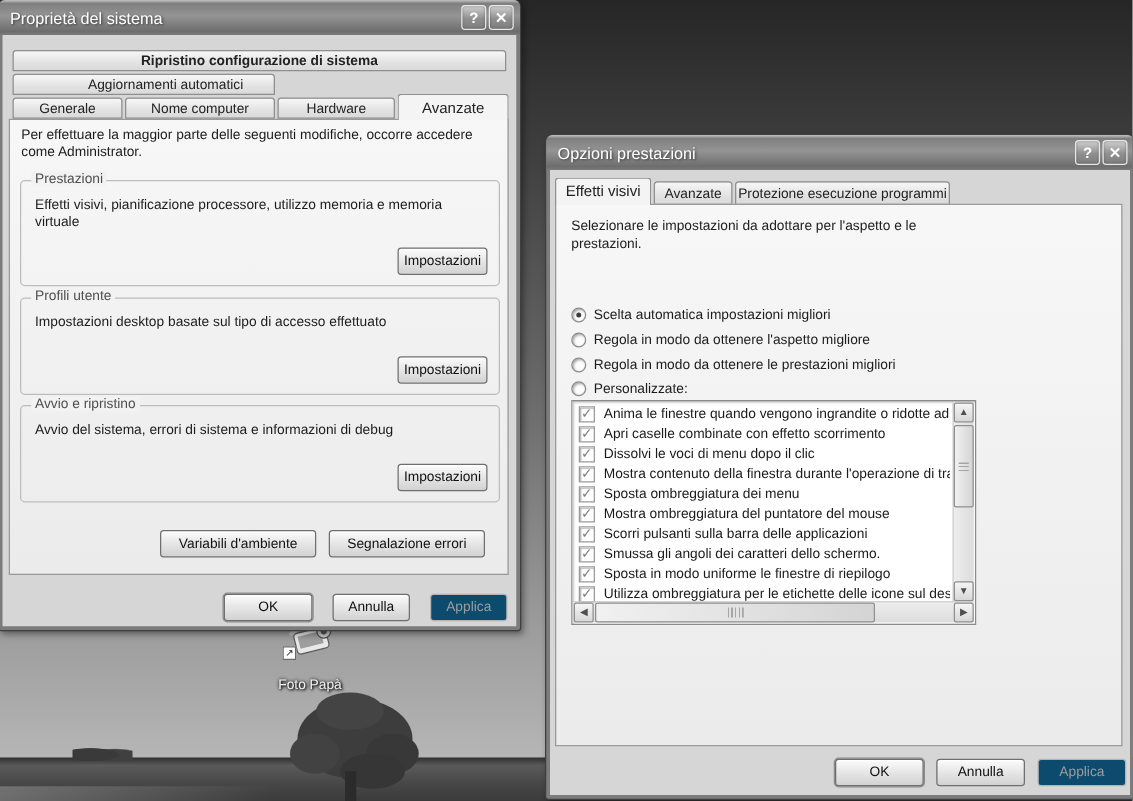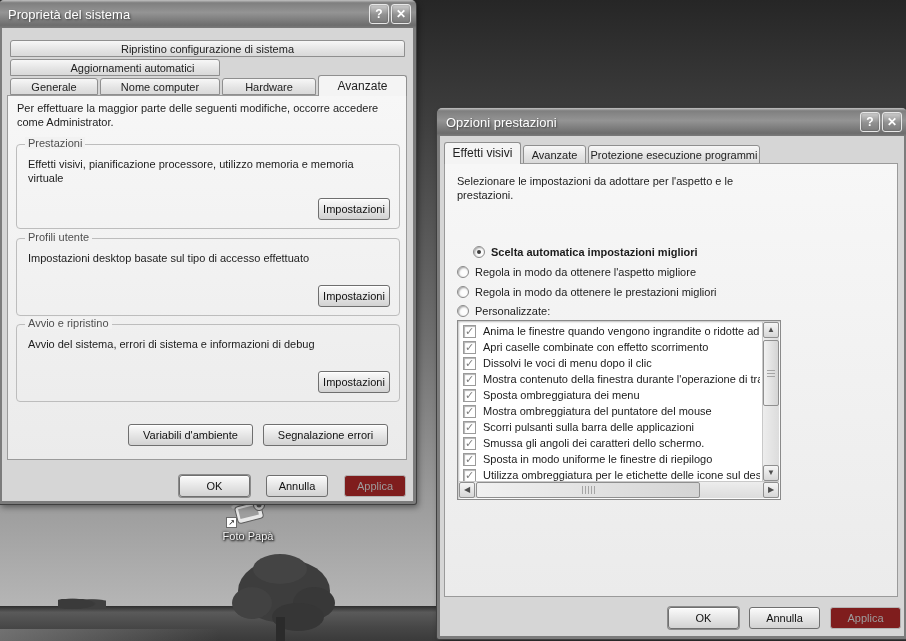--- a/index.html
+++ b/index.html
@@ -17,21 +17,21 @@
   .bushes { position:absolute; left:58px; top:596px; width:48px; height:13px;
             background:radial-gradient(ellipse at 30% 60%, #3a3a3a 0 45%, transparent 50%),
                        radial-gradient(ellipse at 70% 65%, #404040 0 40%, transparent 48%); }
   .tree { position:absolute; left:224px; top:551px; }
 
   
   .desk-icon { position:absolute; left:212px; top:496px; width:72px; text-align:center; cursor:pointer; }
   .desk-icon .art { position:relative; width:40px; height:32px; margin:0 auto; }
   .shortcut-box { position:absolute; left:-2px; bottom:0; width:11px; height:11px; background:#fff;
                   border:1px solid #6a6a6a; font-size:8px; line-height:9px; color:#111; text-align:center; }
-  .desk-label { display:inline-block; margin-top:2px; color:#f2f2f2; text-shadow:1px 1px 2px #000, 0 0 3px #000; }
+  .desk-label { display:inline-block; margin-top:14px; color:#f2f2f2; text-shadow:1px 1px 2px #000, 0 0 3px #000; }
 
   
   .window { position:absolute; border-radius:6px 6px 2px 2px;
             background:#7c7c7c; box-shadow:0 0 0 1px #3f3f3f, 2px 3px 6px rgba(0,0,0,.45); }
   .titlebar { position:absolute; left:0; top:0; right:0; height:28px; border-radius:5px 5px 0 0;
               background:linear-gradient(to bottom,#c2c2c2 0%,#7f7f7f 10%,#949494 45%,#6d6d6d 90%,#7a7a7a 100%);
               display:flex; align-items:center; padding:0 5px 0 9px; }
   .titlebar .title { color:#fff; font-weight:normal; font-size:13px; text-shadow:1px 1px 2px #3c3c3c; flex:1;
                      white-space:nowrap; overflow:hidden; }
   .tb-btn { width:20px; height:20px; margin-left:2px; border-radius:3px; border:1px solid #e8e8e8;
@@ -47,21 +47,21 @@
   .tab.active { background:#f4f4f4; border-bottom:none; z-index:3; font-size:12px; }
   .tab-page { position:absolute; border:1px solid #9a9a9a;
               background:linear-gradient(to bottom,#f7f7f7,#ebebeb); z-index:2; }
 
   
   .btn { position:absolute; border:1px solid #6f6f6f; border-radius:3px; text-align:center;
          background:linear-gradient(to bottom,#fbfbfb,#e6e6e6 50%,#d2d2d2);
          font-size:11px; color:#111; line-height:20px; height:22px; cursor:pointer;
          box-shadow:inset 0 1px 0 #fff; }
   .btn.default { box-shadow:0 0 0 1px #8b8b8b, inset 0 1px 0 #fff; }
-  .btn.disabled { color:#9d9d9d; border-color:#b4b4b4; background:#7f1d1d; box-shadow:none; cursor:default; }
+  .btn.disabled { color:#9d9d9d; border-color:#b4b4b4; background:#0c4a6e; box-shadow:none; cursor:default; }
   .groupbox { position:absolute; border:1px solid #bdbdbd; border-radius:4px; }
   .groupbox .legend { position:absolute; top:-8px; left:8px; padding:0 3px; background:#f2f2f2; color:#4f4f4f; }
   .group-desc { position:absolute; left:11px; top:12px; right:14px; color:#1c1c1c; line-height:14px; }
   .para { position:absolute; line-height:14px; color:#1c1c1c; }
 
   .radio-row { position:absolute; height:16px; display:flex; align-items:center; cursor:pointer; }
   .radio { width:12px; height:12px; border-radius:50%; background:#fdfdfd;
            border:1px solid #8a8a8a; box-shadow:inset 1px 1px 2px rgba(0,0,0,.35); margin-right:6px; position:relative; }
   .radio.selected::after { content:""; position:absolute; left:3px; top:3px; width:4px; height:4px;
                            border-radius:50%; background:#3c3c3c; }
@@ -123,21 +123,21 @@
   </div>
 
   <div class="window" style="left:-1px; top:0; width:417px; height:504px;">
     <div class="titlebar">
       <span class="title">Proprietà del sistema</span>
       <span class="tb-btn">?</span>
       <span class="tb-btn">✕</span>
     </div>
     <div class="win-inner">
 
-      <div class="tab" style="left:8px; top:12px; width:395px; height:17px; line-height:16px;">Ripristino configurazione di sistema</div>
+      <div class="tab" style="left:8px; top:12px; width:395px; height:17px; line-height:16px;font-weight:bold;">Ripristino configurazione di sistema</div>
       <div class="tab" style="left:8px; top:31px; width:210px; height:17px; line-height:16px;padding-left:35px;">Aggiornamenti automatici</div>
       <div class="tab" style="left:8px; top:50px; width:88px; height:17px; line-height:16px;">Generale</div>
       <div class="tab" style="left:98px; top:50px; width:120px; height:17px; line-height:16px;">Nome computer</div>
       <div class="tab" style="left:220px; top:50px; width:94px; height:17px; line-height:16px;">Hardware</div>
       <div class="tab active" style="left:316px; top:47px; width:89px; height:21px; line-height:20px;">Avanzate</div>
 
       <div class="tab-page" style="left:5px; top:67px; width:400px; height:365px;">
 
         <p class="para" style="left:9px; top:5px; width:382px;">Per effettuare la maggior parte delle seguenti modifiche, occorre accedere come Administrator.</p>
 
@@ -178,21 +178,21 @@
     <div class="win-inner">
 
       <div class="tab active" style="left:4px; top:6px; width:77px; height:22px; line-height:21px;">Effetti visivi</div>
       <div class="tab" style="left:83px; top:9px; width:63px; height:19px; line-height:18px;">Avanzate</div>
       <div class="tab" style="left:148px; top:9px; width:172px; height:19px; line-height:18px;">Protezione esecuzione programmi</div>
 
       <div class="tab-page" style="left:4px; top:27px; width:454px; height:434px;">
 
         <p class="para" style="left:12px; top:10px; width:330px;">Selezionare le impostazioni da adottare per l'aspetto e le prestazioni.</p>
 
-        <div class="radio-row" style="left:28px; top:80px;font-weight:bold;">
+        <div class="radio-row" style="left:12px; top:80px;">
           <span class="radio selected"></span>
           <span>Scelta automatica impostazioni migliori</span>
         </div>
         <div class="radio-row" style="left:12px; top:100px;">
           <span class="radio"></span>
           <span>Regola in modo da ottenere l'aspetto migliore</span>
         </div>
         <div class="radio-row" style="left:12px; top:120px;">
           <span class="radio"></span>
           <span>Regola in modo da ottenere le prestazioni migliori</span>

